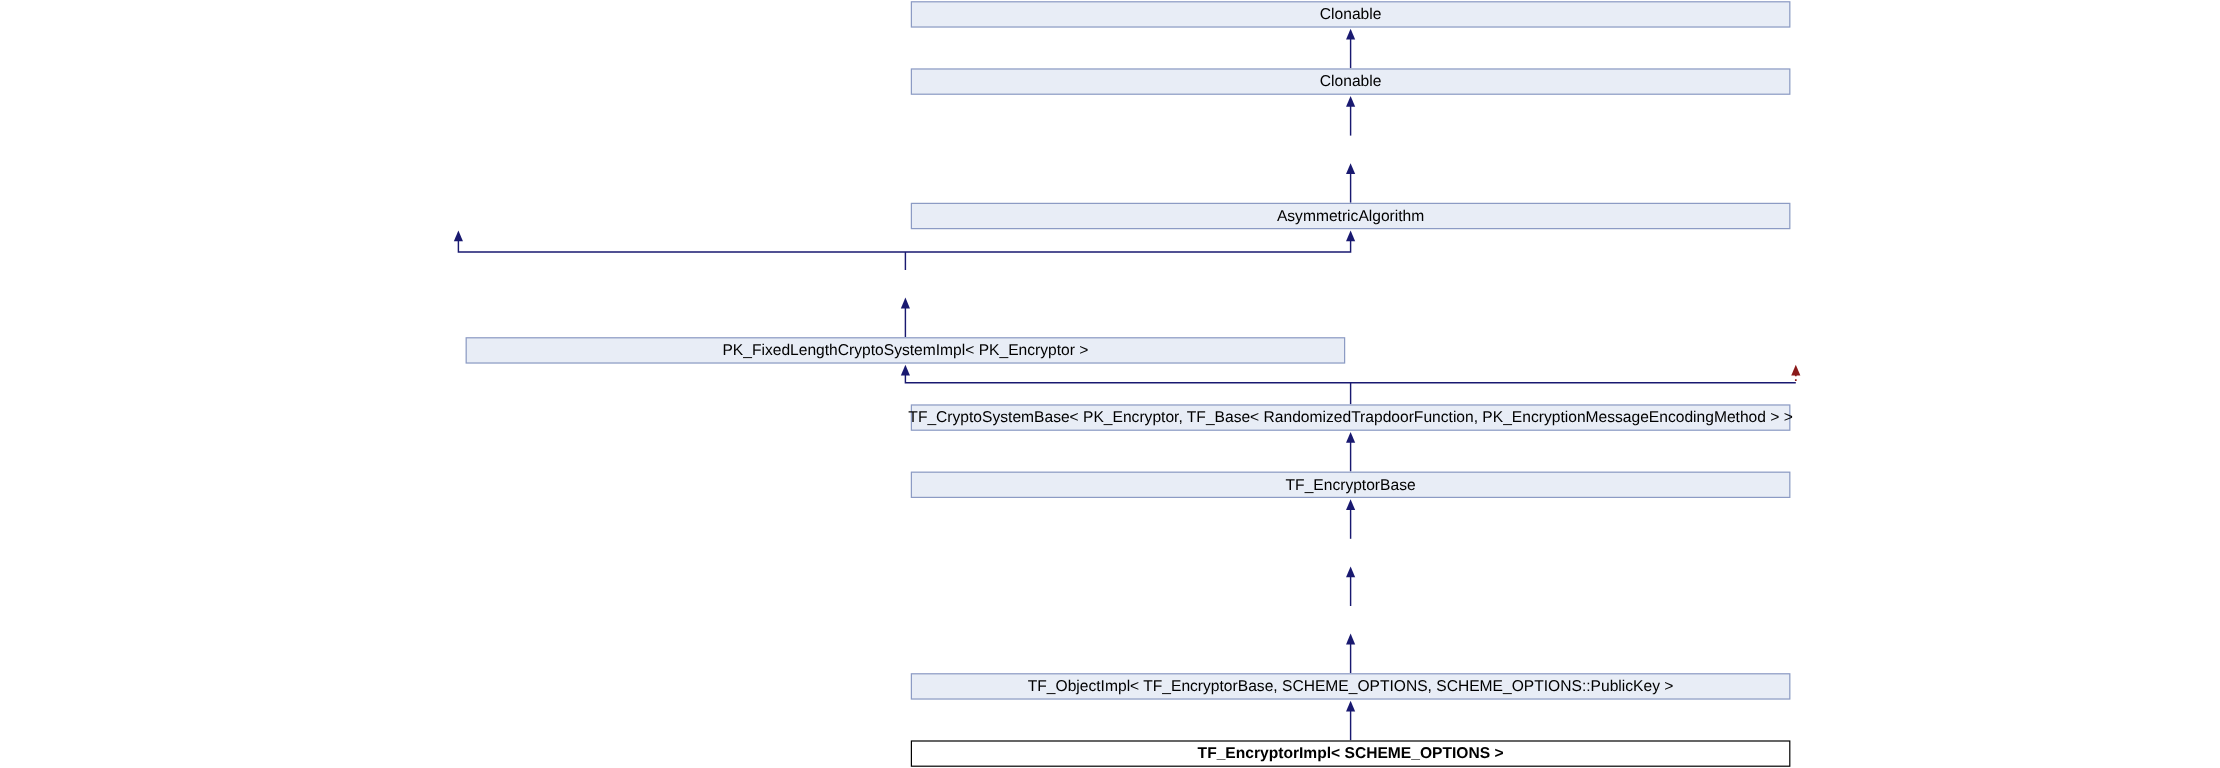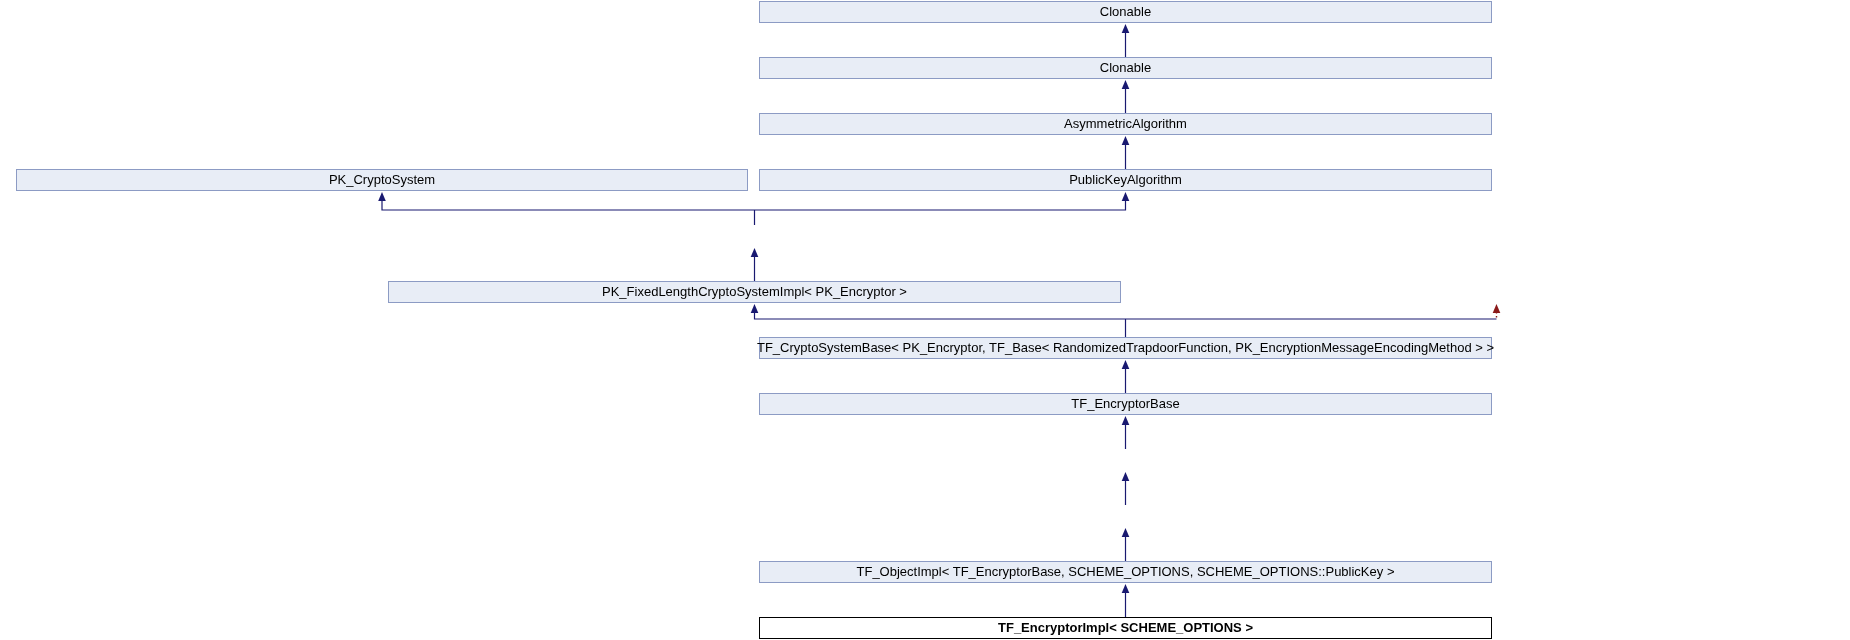--- a/index.html
+++ b/index.html
@@ -134,25 +134,23 @@
     <g>
       <polygon class="edge-head" points="1110.5,584 1106.7,593 1114.3,593"></polygon>
       <path class="edge-line" d="M1110.5,592 V617"></path>
     </g>
   </svg>
 
   <div class="node" style="left:744px; top:1px;">Clonable</div>
 
   <div class="node" style="left:744px; top:57px;">Clonable</div>
 
-  <div class="node" style="left:744px; top:113px;">AsymmetricAlgorithm</div>
 
-  <div class="node" style="left:1px; top:169px; width:732px;">PK_CryptoSystem</div>
 
-  <div class="node" style="left:744px; top:169px;">PublicKeyAlgorithm</div>
+  <div class="node" style="left:744px; top:169px;">AsymmetricAlgorithm</div>
 
 
   <div class="node" style="left:373px; top:281px;">PK_FixedLengthCryptoSystemImpl&lt; PK_Encryptor &gt;</div>
 
 
   <div class="node" style="left:744px; top:337px;">TF_CryptoSystemBase&lt; PK_Encryptor, TF_Base&lt; RandomizedTrapdoorFunction, PK_EncryptionMessageEncodingMethod &gt; &gt;</div>
 
   <div class="node" style="left:744px; top:393px;">TF_EncryptorBase</div>
 
 

